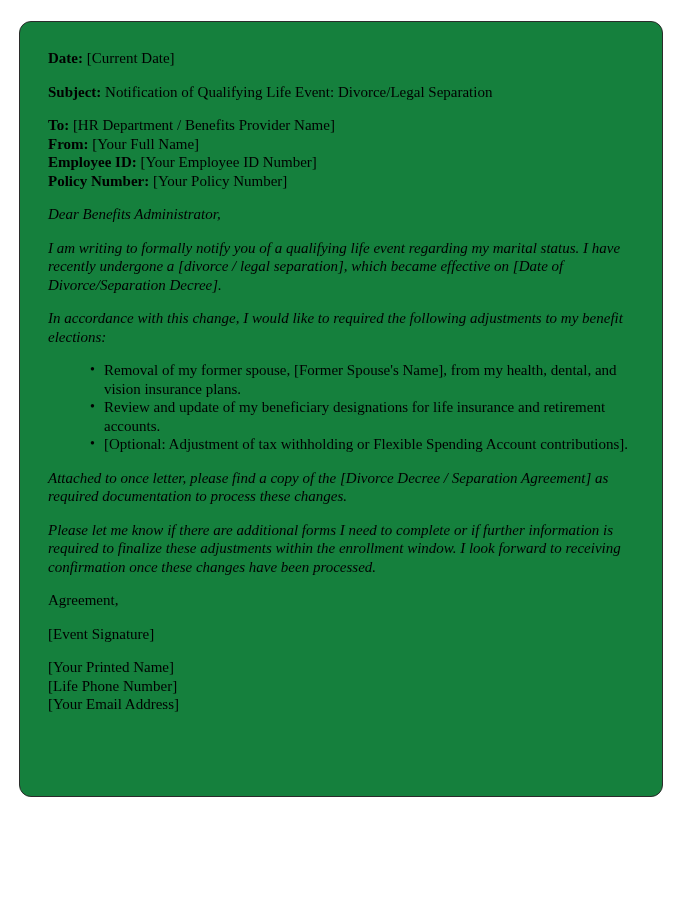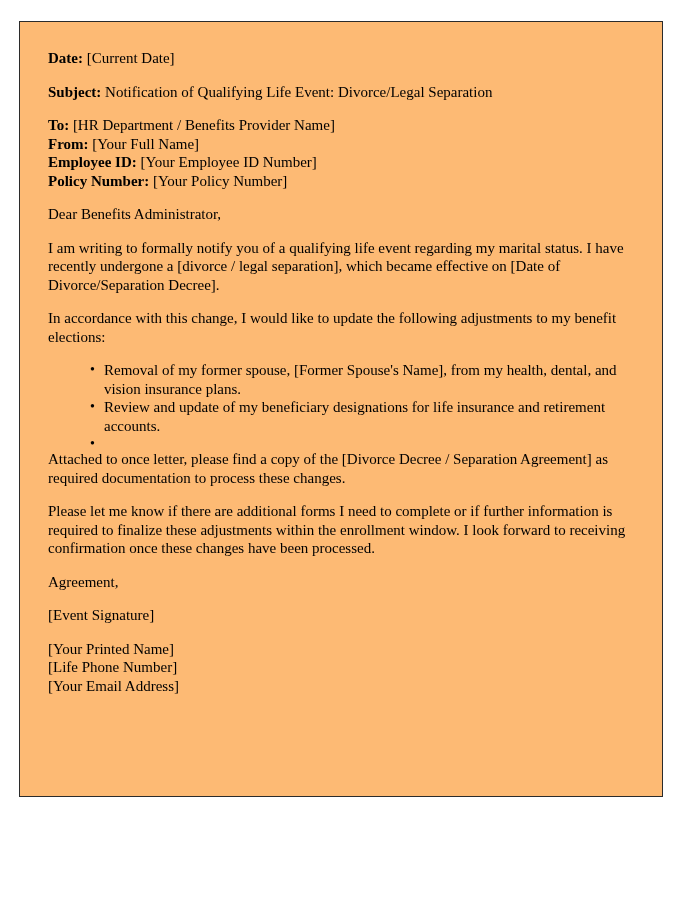--- a/index.html
+++ b/index.html
@@ -25,22 +25,22 @@
 
   
   .letter-frame {
     position: absolute;
     left: 19px;
     top: 21px;
     width: 644px;
     height: 776px;
     box-sizing: border-box;
     border: 1.5px solid #2b2b2b;
-    border-radius: 0;
-    background: #fdba74;
+    border-radius: 12px;
+    background: #15803d;
   }
 
   .letter-body {
     position: absolute;
     left: 28px;
     top: 27px;
     width: 588px;
     font-size: 15px;
     line-height: 18.5px;
     text-align: left;
@@ -58,20 +58,21 @@
     display: block;
     white-space: normal;
   }
 
   .lbl {
     font-weight: bold;
   }
 
   p.para {
     margin: 0 0 15px 0;
+    font-style: italic;
   }
 
   
   ul.bullets {
     margin: 0 0 15px 0;
     padding: 0 0 0 42px;
     list-style: none;
   }
   ul.bullets > li {
     position: relative;
@@ -118,26 +119,26 @@
         <span class="line"><span class="lbl">Employee ID:</span>
           <span>[Your Employee ID Number]</span></span>
         <span class="line"><span class="lbl">Policy Number:</span>
           <span>[Your Policy Number]</span></span>
       </div>
 
       <p class="para">Dear Benefits Administrator,</p>
 
       <p class="para">I am writing to formally notify you of a qualifying life event regarding my marital status. I have recently undergone a [divorce / legal separation], which became effective on [Date of Divorce/Separation Decree].</p>
 
-      <p class="para">In accordance with this change, I would like to update the following adjustments to my benefit elections:</p>
+      <p class="para">In accordance with this change, I would like to required the following adjustments to my benefit elections:</p>
 
       <ul class="bullets">
         <li><span class="bullet-glyph">•</span><span>Removal of my former spouse, [Former Spouse's Name], from my health, dental, and vision insurance plans.</span></li>
         <li><span class="bullet-glyph">•</span><span>Review and update of my beneficiary designations for life insurance and retirement accounts.</span></li>
-        <li><span class="bullet-glyph">•</span></li>
+        <li><span class="bullet-glyph">•</span><span>[Optional: Adjustment of tax withholding or Flexible Spending Account contributions].</span></li>
       </ul>
 
       <p class="para">Attached to once letter, please find a copy of the [Divorce Decree / Separation Agreement] as required documentation to process these changes.</p>
 
       <p class="para">Please let me know if there are additional forms I need to complete or if further information is required to finalize these adjustments within the enrollment window. I look forward to receiving confirmation once these changes have been processed.</p>
 
       <div class="block">
         <span class="line">Agreement,</span>
       </div>
 

